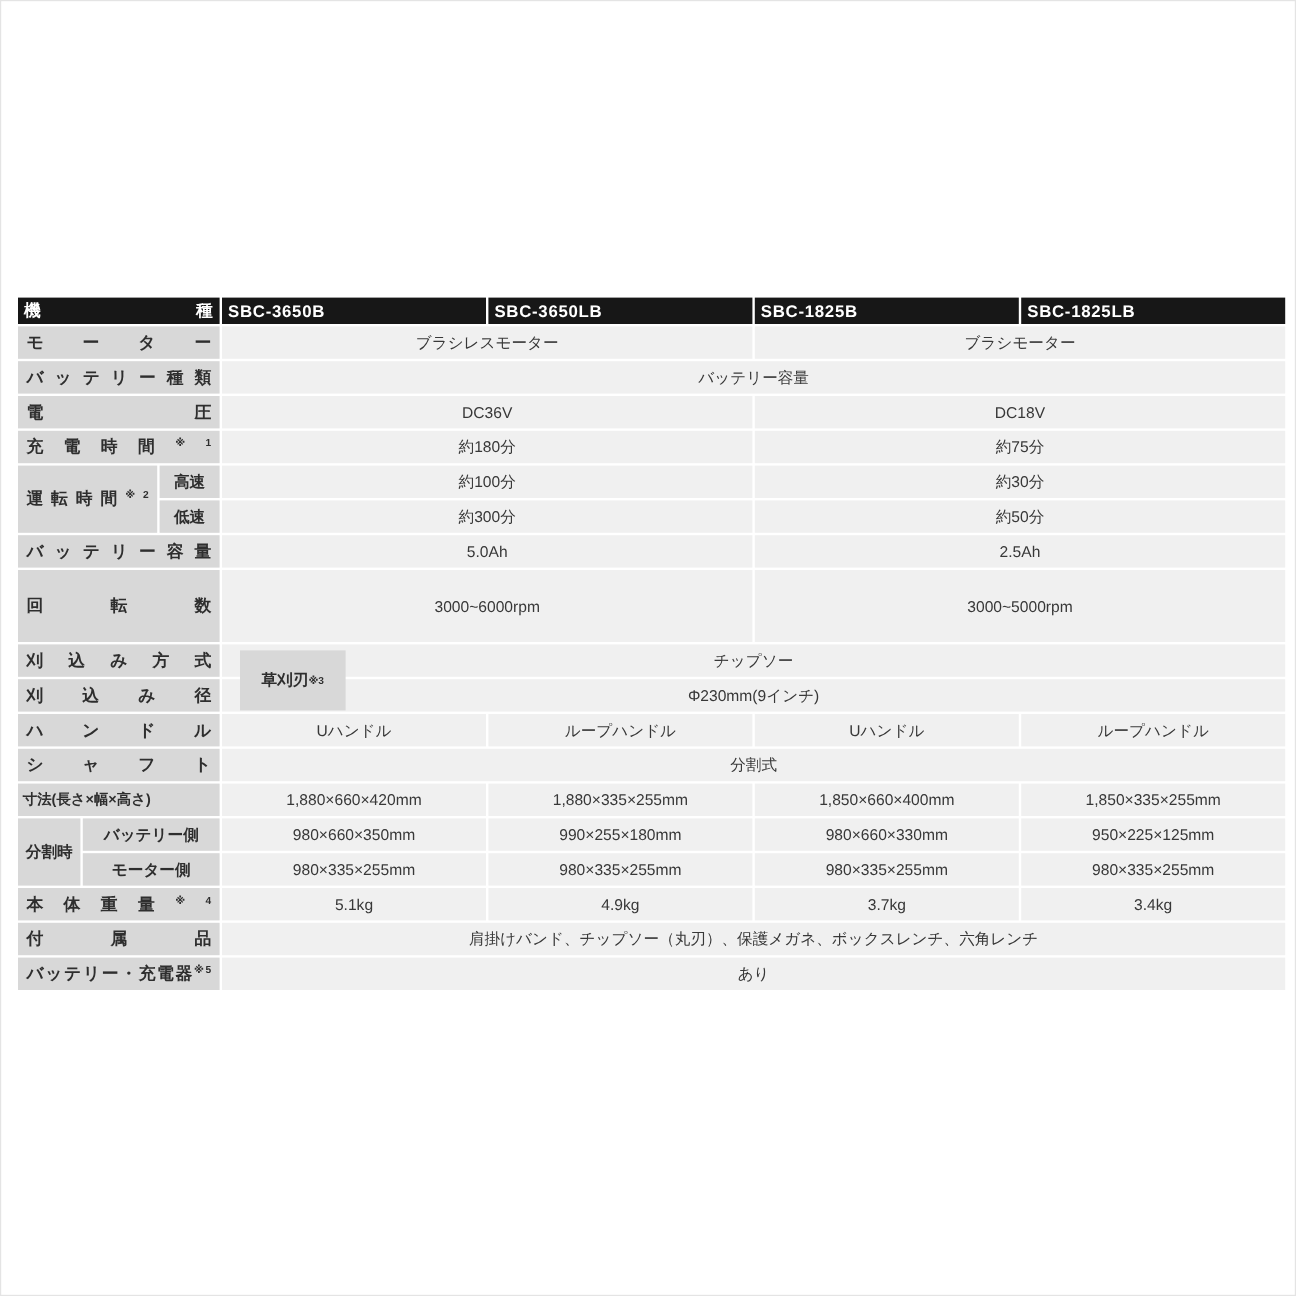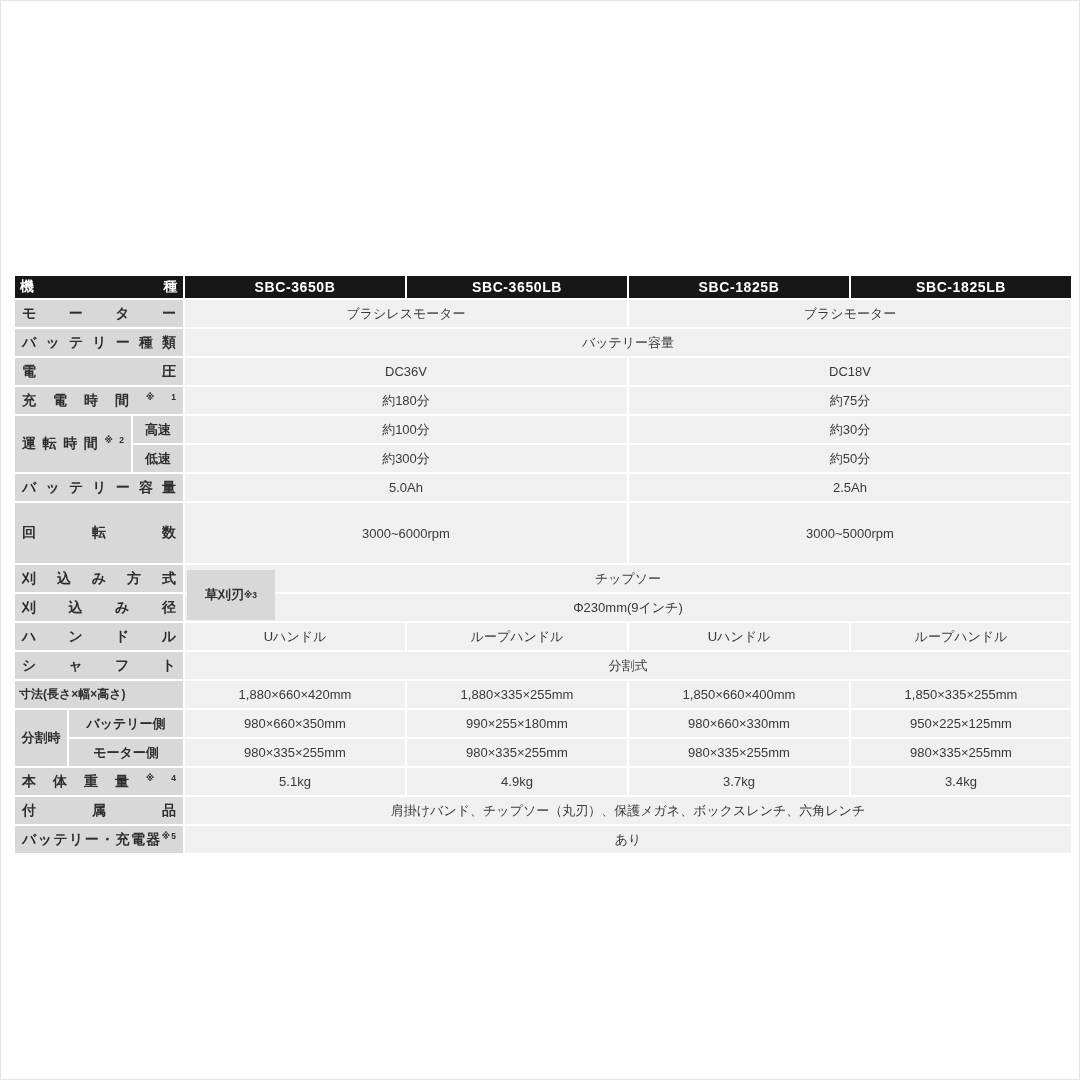--- a/index.html
+++ b/index.html
@@ -10,46 +10,46 @@
   *{box-sizing:border-box;}
   html,body{margin:0;padding:0;}
   body{
     width:1080px;height:1080px;background:#ffffff;position:relative;
     font-family:"Liberation Sans","DejaVu Sans",sans-serif;
   }
   .frame{position:absolute;inset:0;border:1px solid #e4e4e4;pointer-events:none;}
 
   table.spec{
     position:absolute;left:13px;top:246px;width:1054px;
-    border-collapse:separate;border-spacing:2px;table-layout:fixed;margin-top:28px;
+    border-collapse:separate;border-spacing:2px;table-layout:fixed;
   }
   th,td{padding:0 5px;vertical-align:middle;overflow:visible;}
 
   .hcell{
     background:var(--header-bg);color:var(--header-text);
-    font-size:14px;font-weight:bold;height:22px;text-align:center;letter-spacing:.6px;
+    font-size:14px;font-weight:bold;height:22px;text-align:left;letter-spacing:.6px;
   }
   .lcell{
     background:var(--label-bg);color:var(--label-text);
     font-weight:bold;font-size:14px;height:27px;padding:0 7px;text-align:left;
   }
   .scell{
     background:var(--label-bg);color:var(--label-text);
     font-weight:bold;font-size:13px;height:27px;text-align:center;font-family:Liberation Serif, serif;
   }
   .vcell{
     background:var(--value-bg);color:var(--value-text);
     font-size:13px;font-weight:400;height:27px;text-align:center;
   }
   .tallcell{height:60px;}
   .jus{text-align:justify;text-align-last:justify;text-justify:inter-character;}
   sup.note{font-size:8.5px;vertical-align:5px;font-weight:bold;letter-spacing:0;}
   .pos-rel{position:relative;}
   .overlay{
-    position:absolute;left:2px;top:5px;width:88px;height:50px;z-index:2;
+    position:absolute;left:15px;top:5px;width:88px;height:50px;z-index:2;
     background:var(--label-bg);color:var(--label-text);
     display:flex;align-items:center;justify-content:center;
     font-weight:bold;font-size:13px;
   }
   .footnotes{
     position:absolute;left:15px;top:801px;width:1050px;
     font-size:10.8px;line-height:16px;color:var(--footnote-text);
   }
 </style>
 </head>

